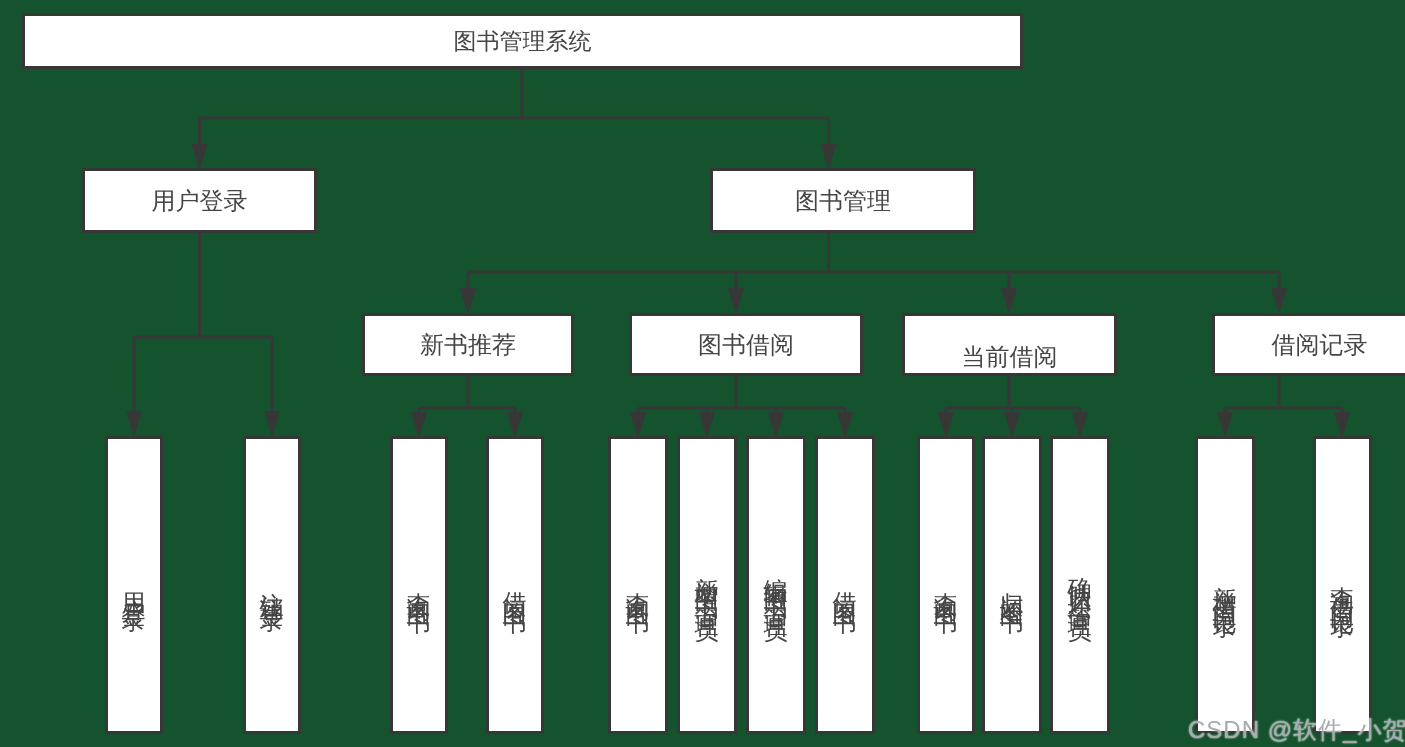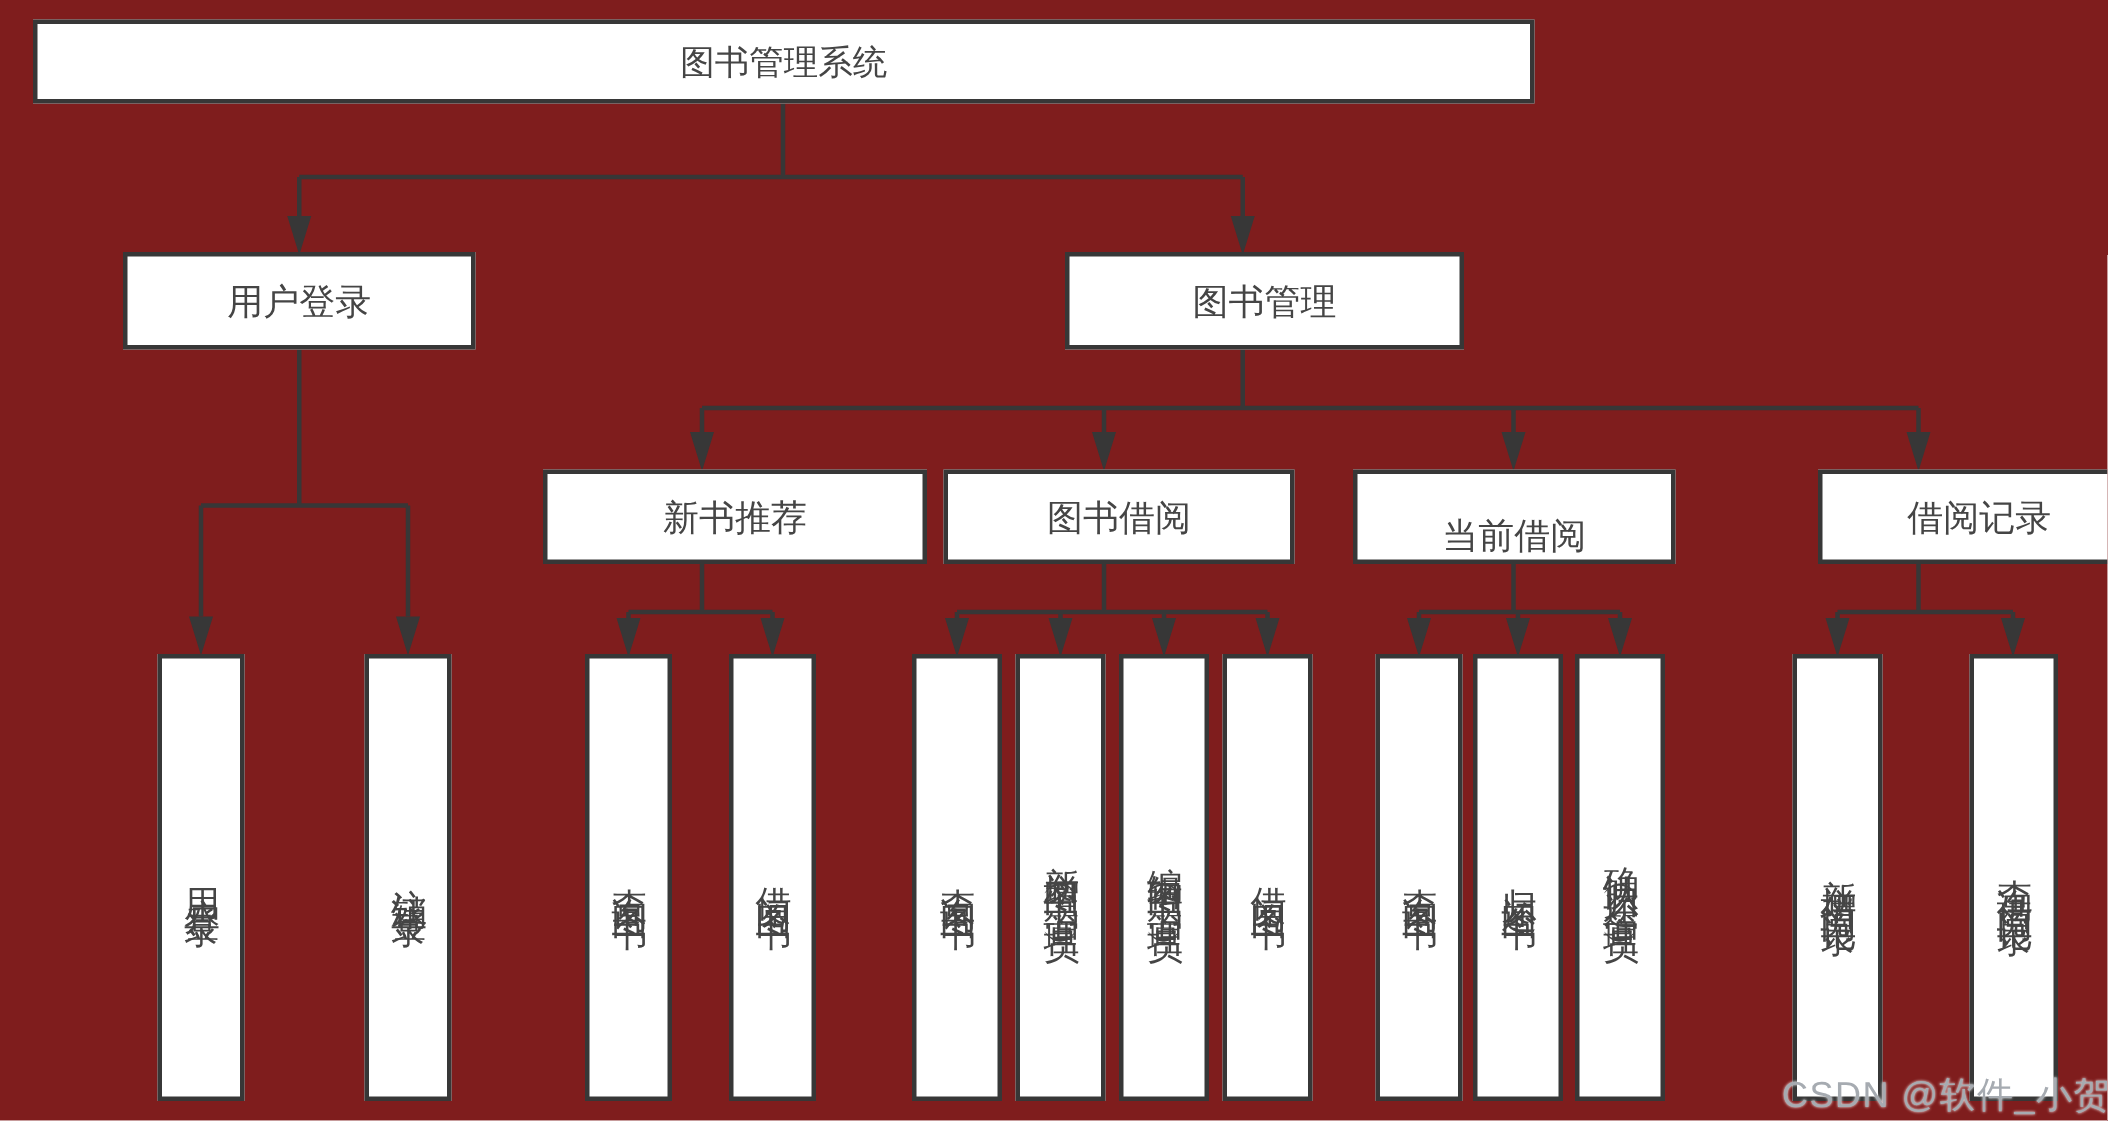--- a/index.html
+++ b/index.html
@@ -1,19 +1,19 @@
 <!DOCTYPE html>
 <html><head>
 <meta charset="utf-8">
 <style>
   html,body{margin:0;padding:0;background:#ffffff;}
   #canvas{
     position:relative;
     width:1405px;height:747px;
-    background:#7f1d1d;
+    background:#14532d;
     font-family:"Liberation Sans","DejaVu Sans",sans-serif;
     overflow:hidden;
   }
   #wires{position:absolute;left:0;top:0;width:1405px;height:747px;}
   .box{
     position:absolute;
     box-sizing:border-box;
     background:#ffffff;
     border:3px solid #373737;
     display:flex;align-items:center;justify-content:center;
@@ -99,21 +99,21 @@
     <span>图书管理系统</span>
   </div>
 
   <div class="box lvl2" style="left:82px;width:235px;">
     <span>用户登录</span>
   </div>
   <div class="box lvl2" style="left:710px;width:266px;">
     <span>图书管理</span>
   </div>
 
-  <div class="box lvl3" style="left:362px;width:256px;font-family:Liberation Mono, monospace;">
+  <div class="box lvl3" style="left:362px;width:212px;font-family:Liberation Mono, monospace;">
     <span>新书推荐</span>
   </div>
   <div class="box lvl3" style="left:629px;width:234px;">
     <span>图书借阅</span>
   </div>
   <div class="box lvl3" style="left:902px;width:215px;align-items:flex-end;">
     <span>当前借阅</span>
   </div>
   <div class="box lvl3" style="left:1172px;width:215px;margin-left:40px;">
     <span>借阅记录</span>

